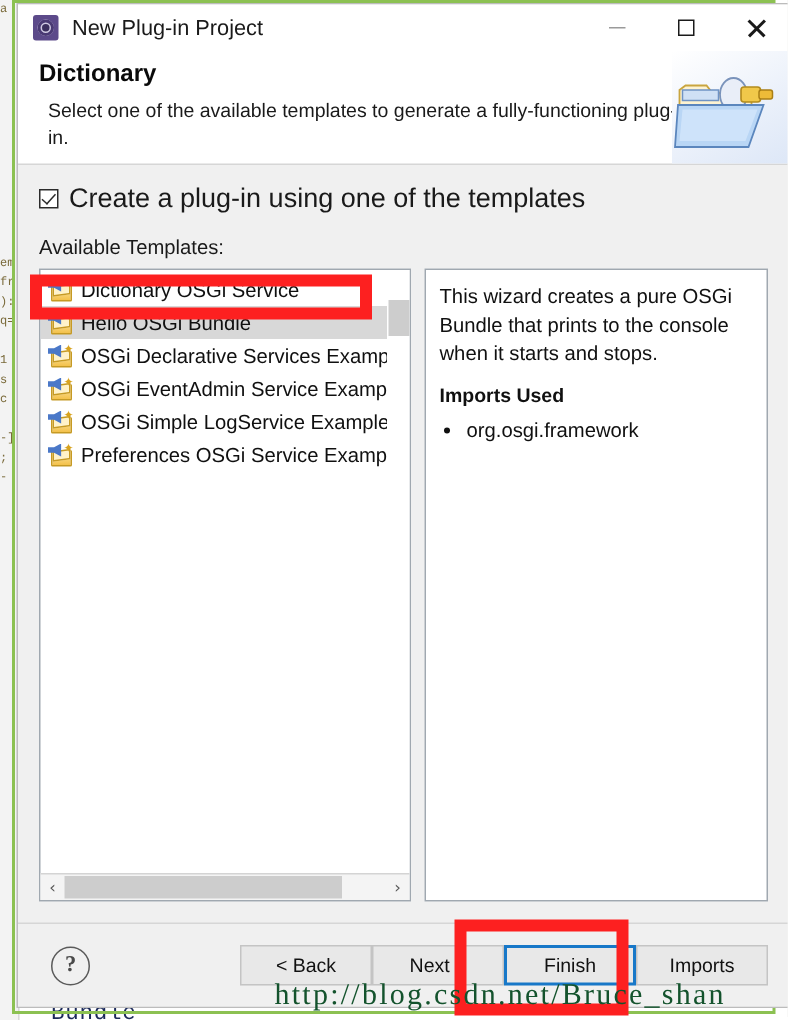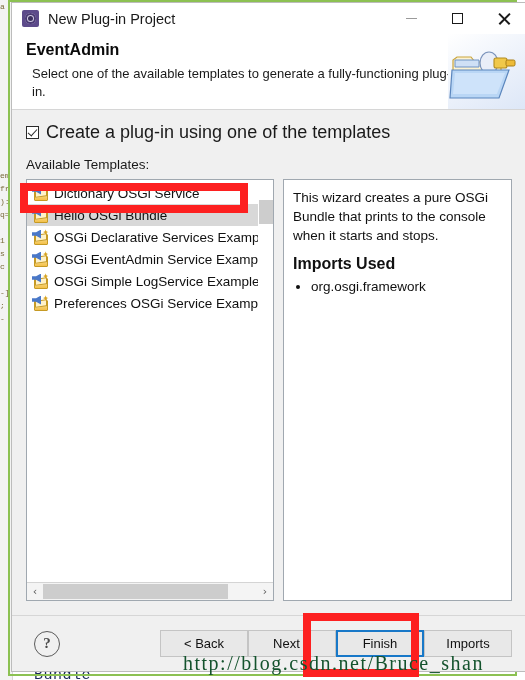--- a/index.html
+++ b/index.html
@@ -361,21 +361,21 @@
     background: #ffffff;
     border: 1px solid #a0a8b0;
     box-sizing: border-box;
     padding: 8px 9px;
     font-size: 13.5px;
     color: #101010;
     line-height: 19px;
     overflow: hidden;
   }
   .desc-p { margin: 0 0 9px 0; }
-  .desc-h { margin: 0 0 4px 0; font-weight: bold; font-size: 16px; }
+  .desc-h { margin: 0 0 4px 0; font-weight: bold; font-size: 13px; }
   .desc-ul { margin: 0; padding-left: 18px; }
   .desc-ul li { margin: 0; }
 
   
   .footer {
     flex: 0 0 auto;
     height: 56px;
     background: #f0f0f0;
     border-top: 1px solid #d6d6d6;
     display: flex;
@@ -510,21 +510,21 @@
       <div class="win-btn">
         <span class="ico-max"></span>
       </div>
       <div class="win-btn">
         <span class="ico-close"></span>
       </div>
     </div>
   </div>
 
   <div class="header">
-    <div class="header-title">EventAdmin</div>
+    <div class="header-title">Dictionary</div>
     <div class="header-desc">Select one of the available templates to generate a fully-functioning plug-in.</div>
     <div class="header-banner">
       <svg class="banner-art" viewBox="0 0 72 60">
 
         <path d="M4 18 L4 46 L52 46 L52 20 L26 20 L22 15 L8 15 Z" fill="#fdf3d2" stroke="#c9a53f" stroke-width="1.2"></path>
 
         <path d="M6 22 L6 18 L30 18 L30 25 L6 25 Z" fill="#cfe0f5" stroke="#6f93c4" stroke-width="1"></path>
 
         <ellipse cx="40" cy="21" rx="9" ry="11" fill="#e9eef8" stroke="#7a93bb" stroke-width="1.2"></ellipse>
         <rect x="45" y="16" width="13" height="10" rx="2" fill="#f0c84a" stroke="#b38c1d" stroke-width="1.1"></rect>

